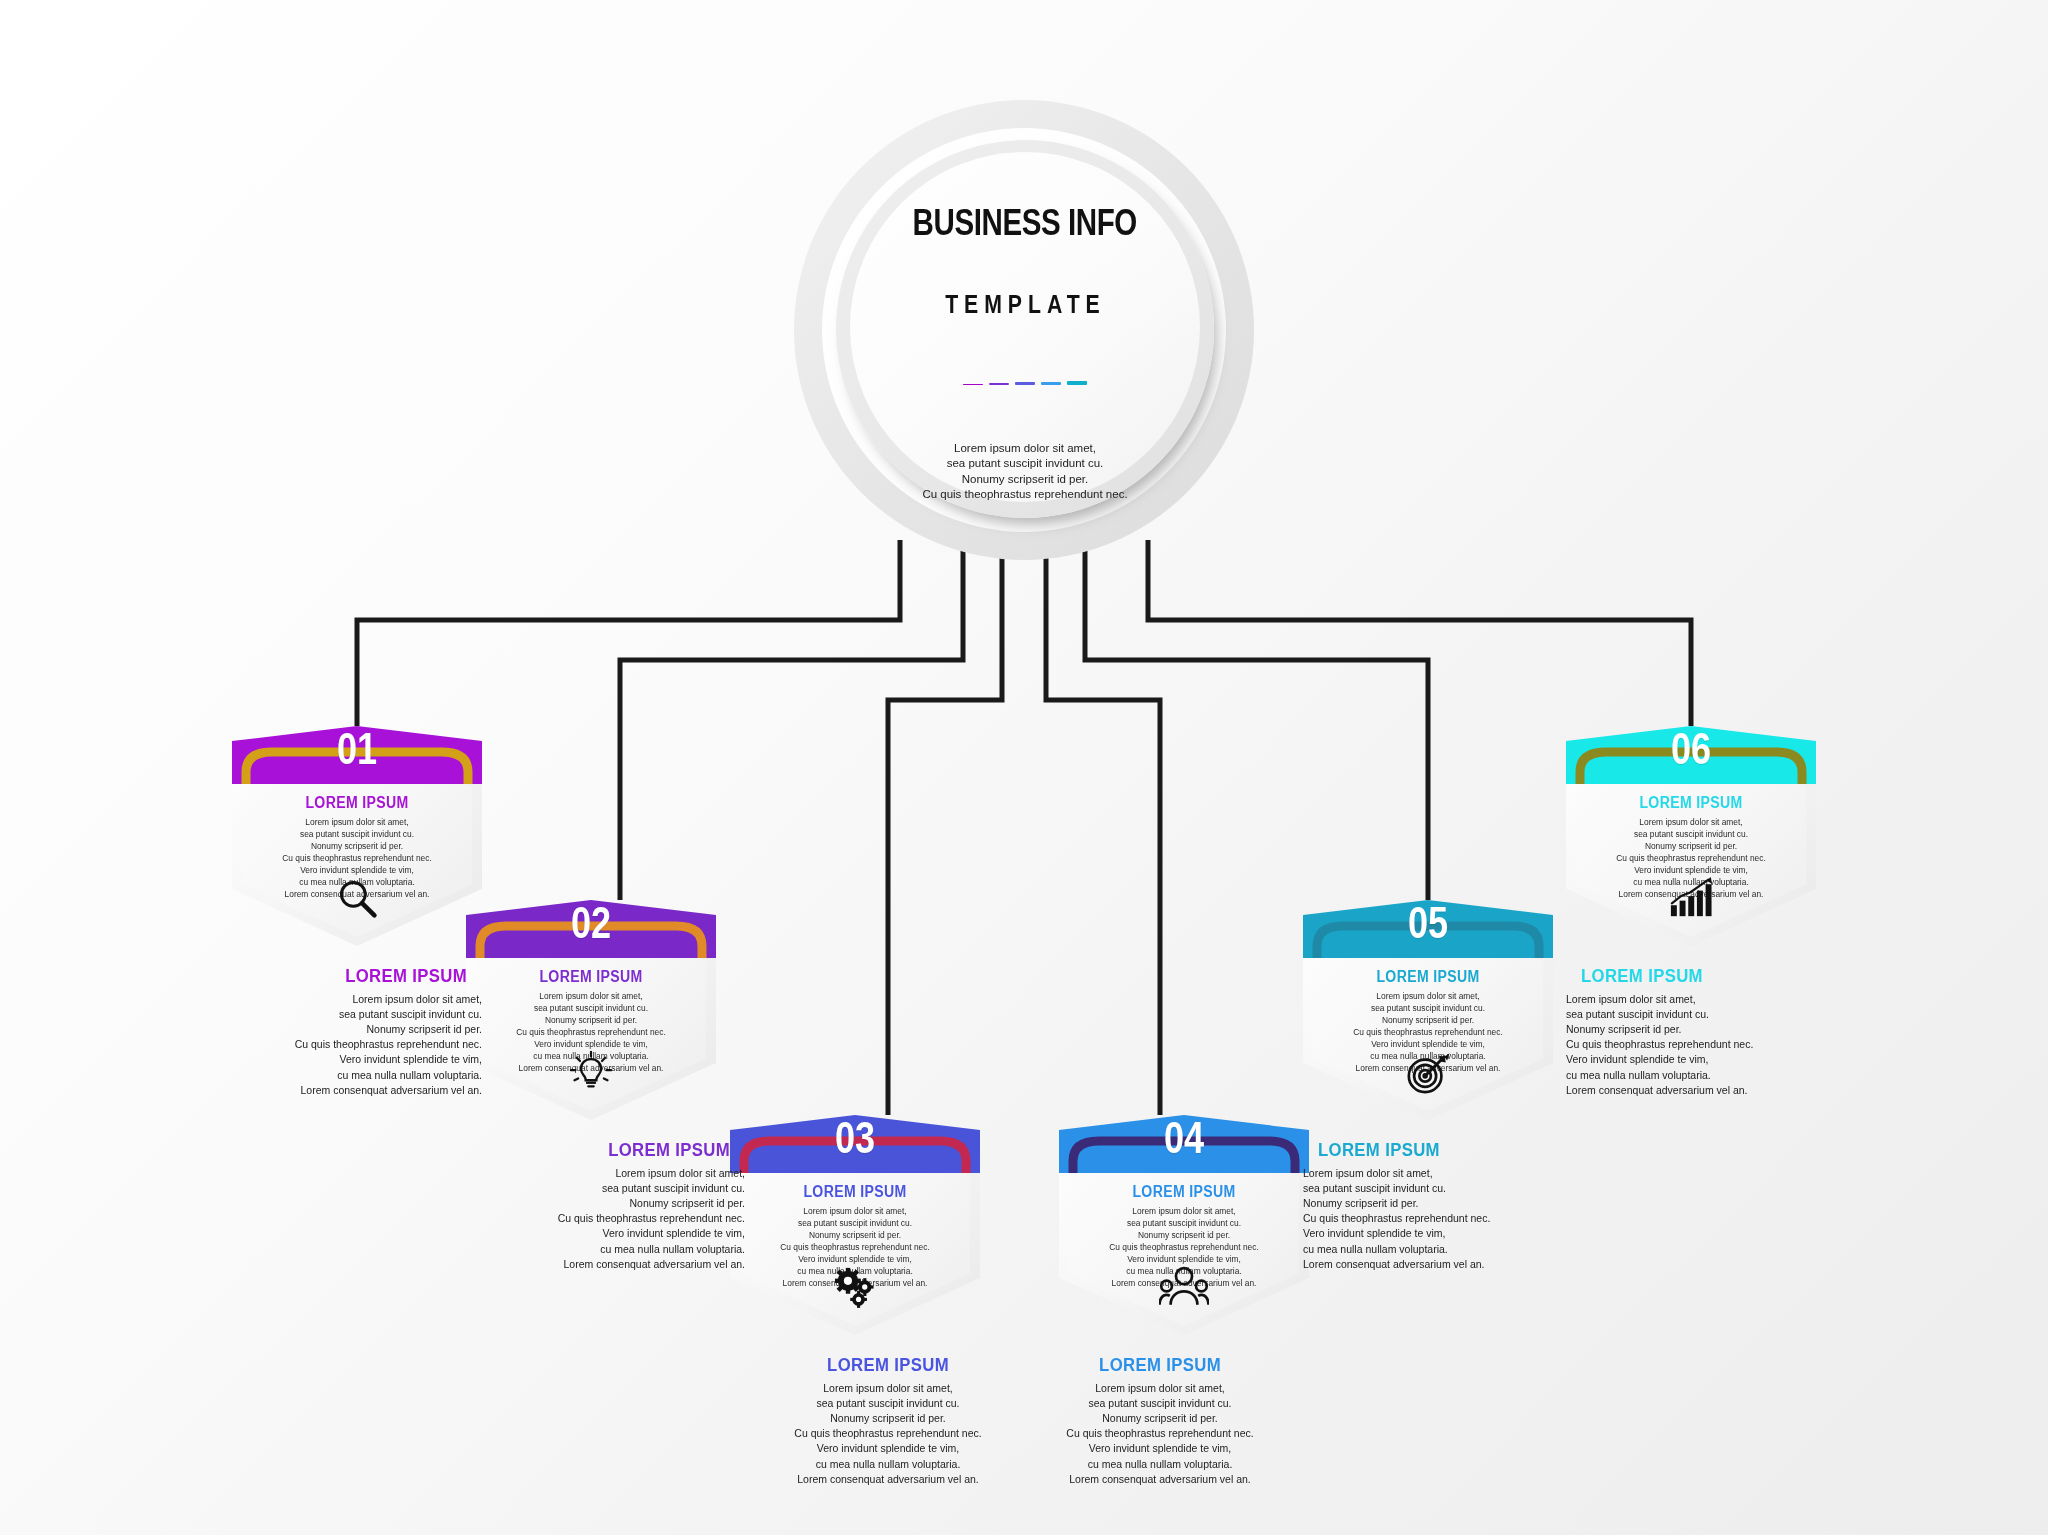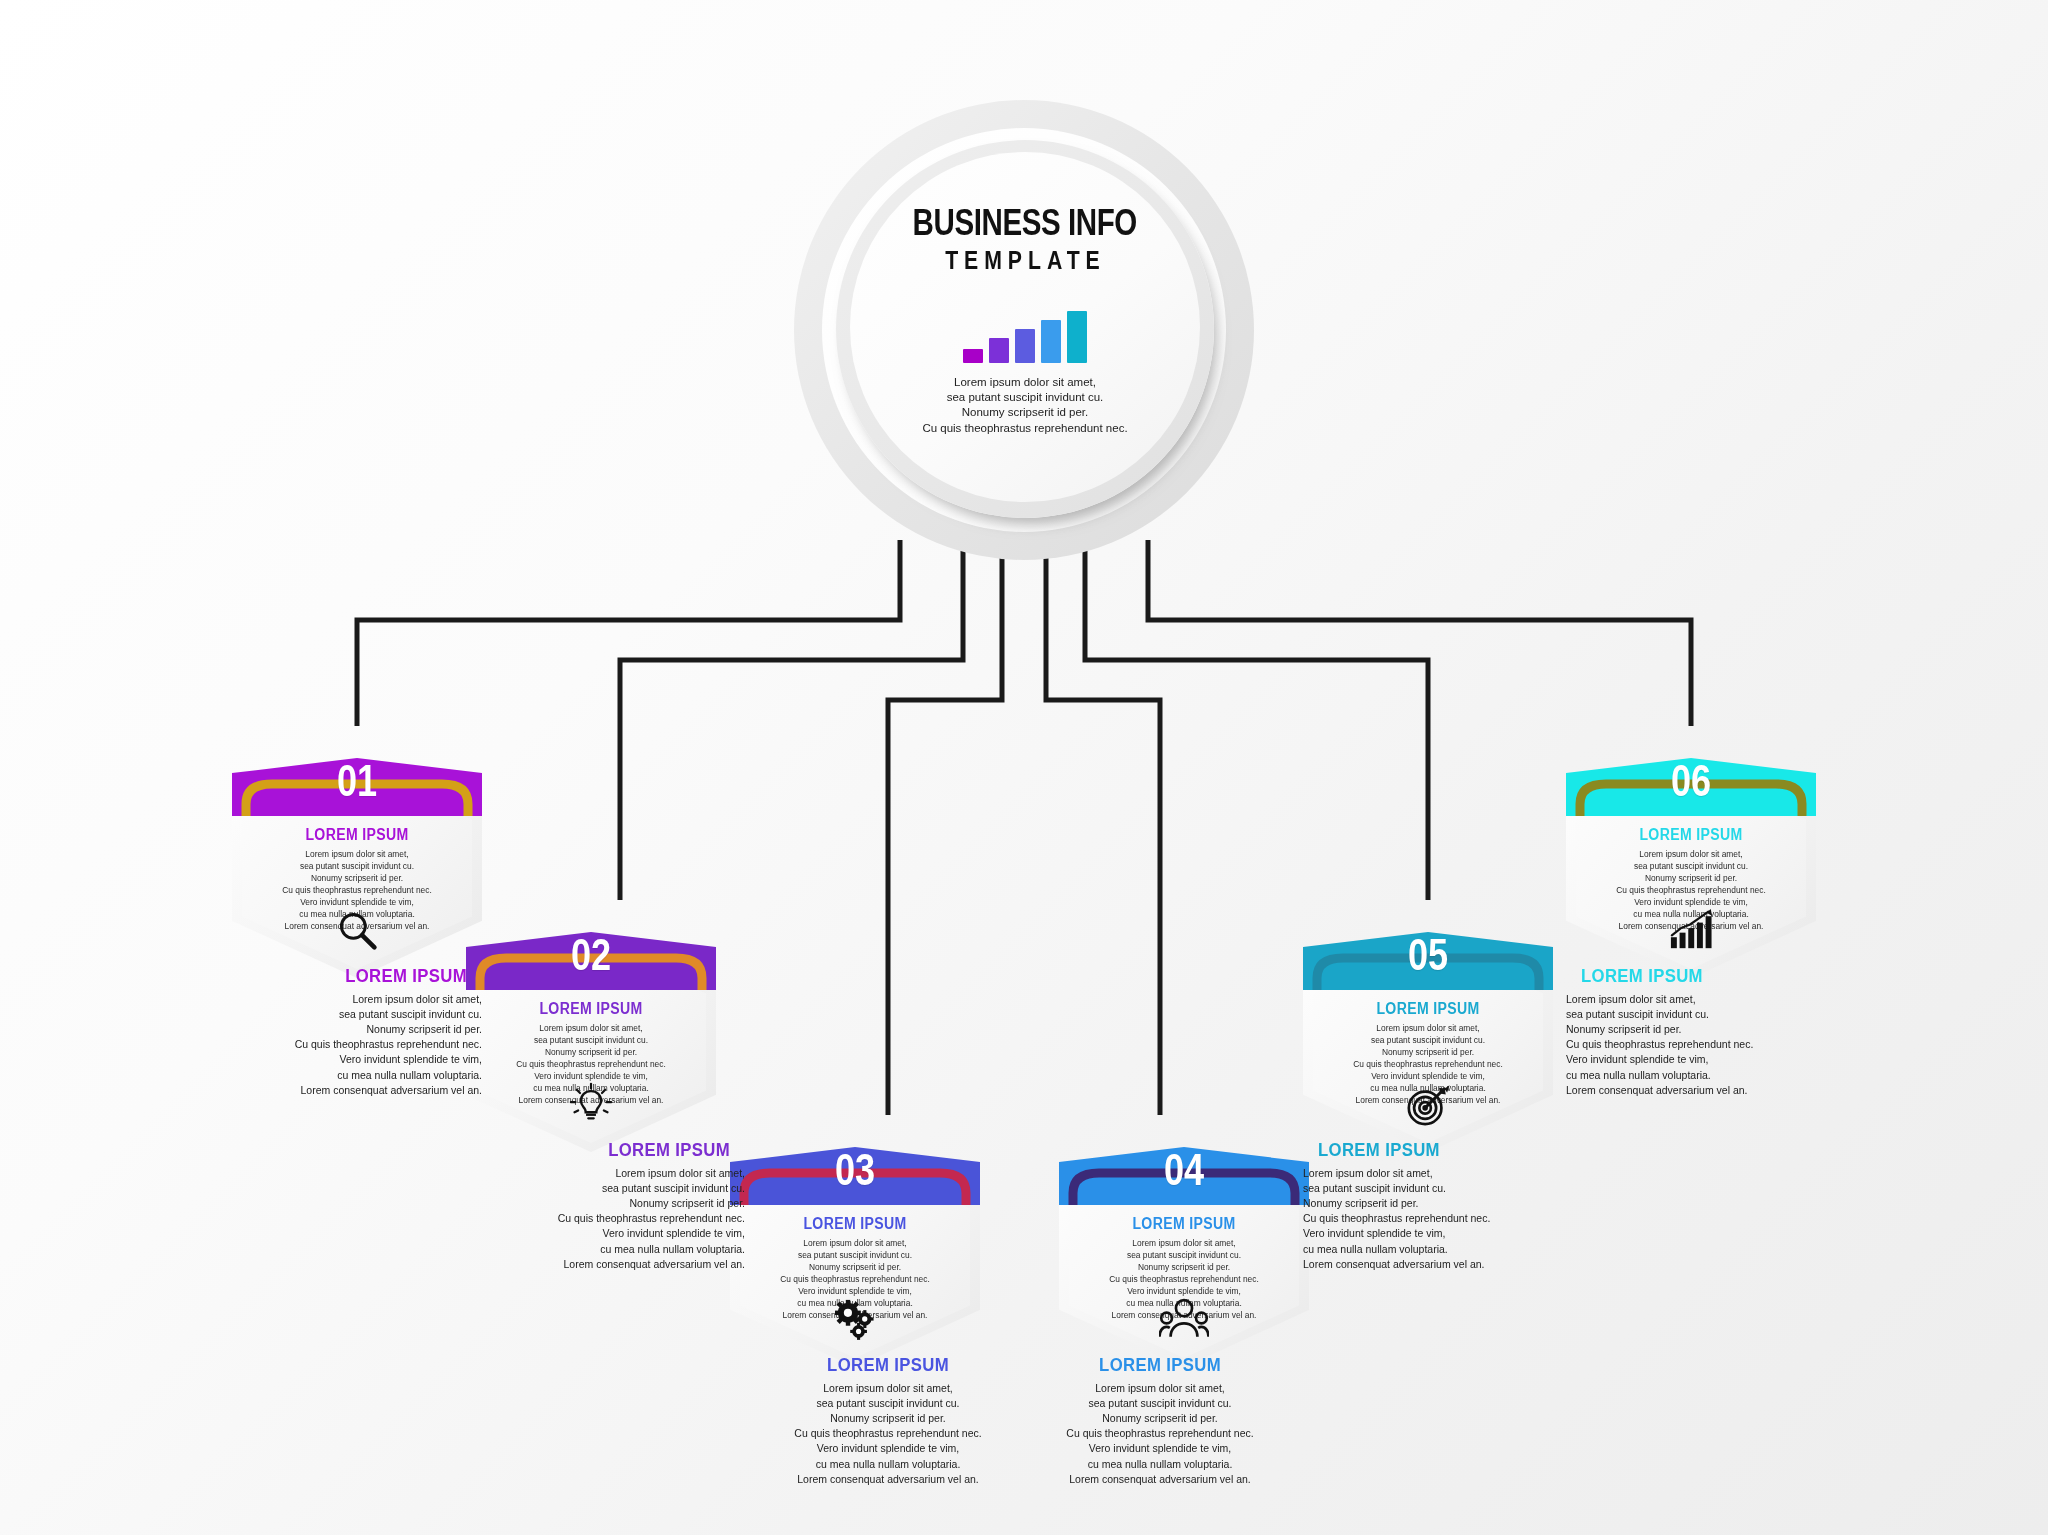--- a/index.html
+++ b/index.html
@@ -31,41 +31,42 @@
   .med-ring {
     position:absolute; left:42px; top:40px; width:378px; height:378px; border-radius:50%;
     background: linear-gradient(140deg,#efefef 0%,#e8e8e8 55%,#e0e0e0 100%);
     box-shadow: 6px 10px 14px -4px rgba(120,120,120,.55);
   }
   .med-face {
     position:absolute; left:56px; top:52px; width:350px; height:350px; border-radius:50%;
     background: linear-gradient(140deg,#ffffff 0%,#fbfbfb 55%,#f2f2f2 100%);
     display:flex; flex-direction:column; align-items:center; justify-content:flex-start;
     padding-top:50px;
+    gap:44px;
   }
   .med-title {
     font-family:"Liberation Sans Narrow","Liberation Sans",sans-serif;
     font-weight:bold; font-size:36px; letter-spacing:-0.5px; color:#111;
     transform: scaleX(0.82); white-space:nowrap;
   }
   .med-sub {
     font-family:"Liberation Sans Narrow","Liberation Sans",sans-serif;
     font-weight:bold; font-size:25px; letter-spacing:7px; color:#111;
     transform: scaleX(0.85); margin-top:2px; white-space:nowrap;
   }
   .med-bars { display:flex; align-items:flex-end; gap:6px; height:72px; margin-top:16px; }
   .med-bars i { display:block; width:20px; border-radius:1px; }
   .med-text {
     margin-top:12px; text-align:center; font-size:11.5px; line-height:1.32; color:#222;
     width:250px;
   }
 
   
   .node { position:absolute; width:250px; }
-  .hex-wrap { position:relative; width:250px; height:220px;margin-top:32px; }
+  .hex-wrap { position:relative; width:250px; height:220px; }
   .hex-body {
     position:absolute; left:0; top:0; width:250px; height:220px;
     background: linear-gradient(135deg,#ffffff 0%,#f6f6f6 45%,#e9e9e9 100%);
     clip-path: polygon(50% 0%, 100% 26%, 100% 74%, 50% 100%, 0% 74%, 0% 26%);
     filter: drop-shadow(3px 5px 5px rgba(160,160,160,.45));
   }
   .hex-inner {
     position:absolute; left:10px; top:9px; width:230px; height:202px;
     background: linear-gradient(135deg,#fdfdfd 0%,#f7f7f7 50%,#eeeeee 100%);
     clip-path: polygon(50% 0%, 100% 26%, 100% 74%, 50% 100%, 0% 74%, 0% 26%);

